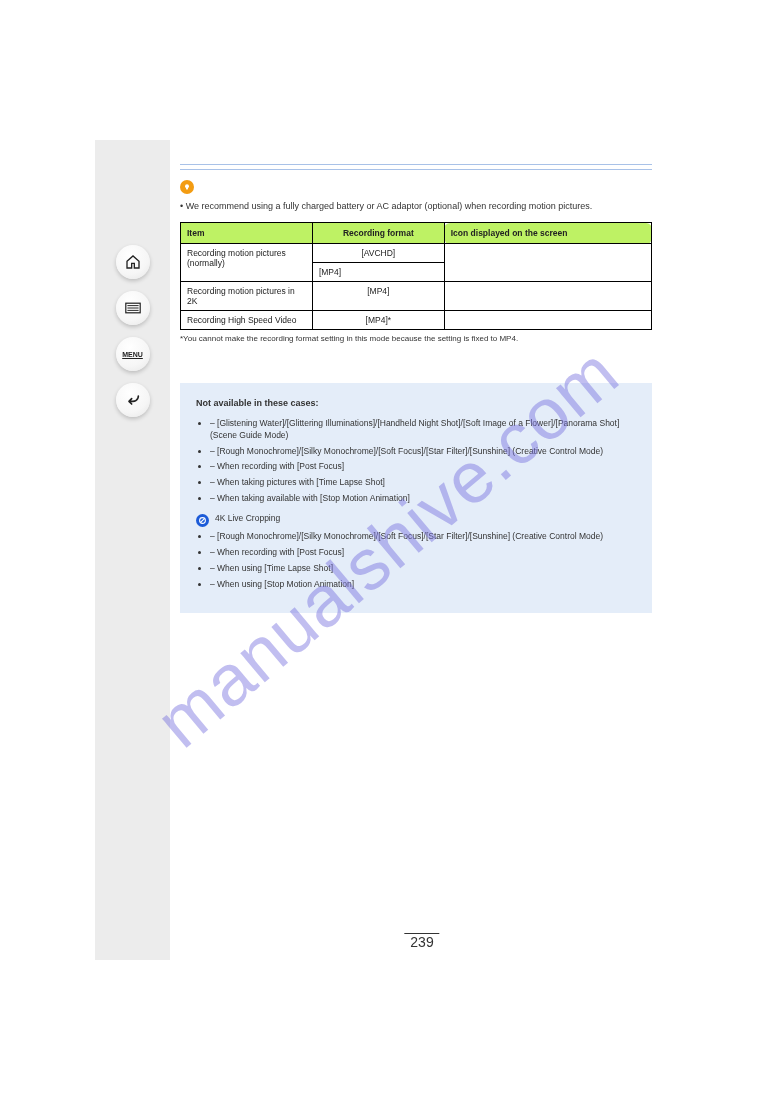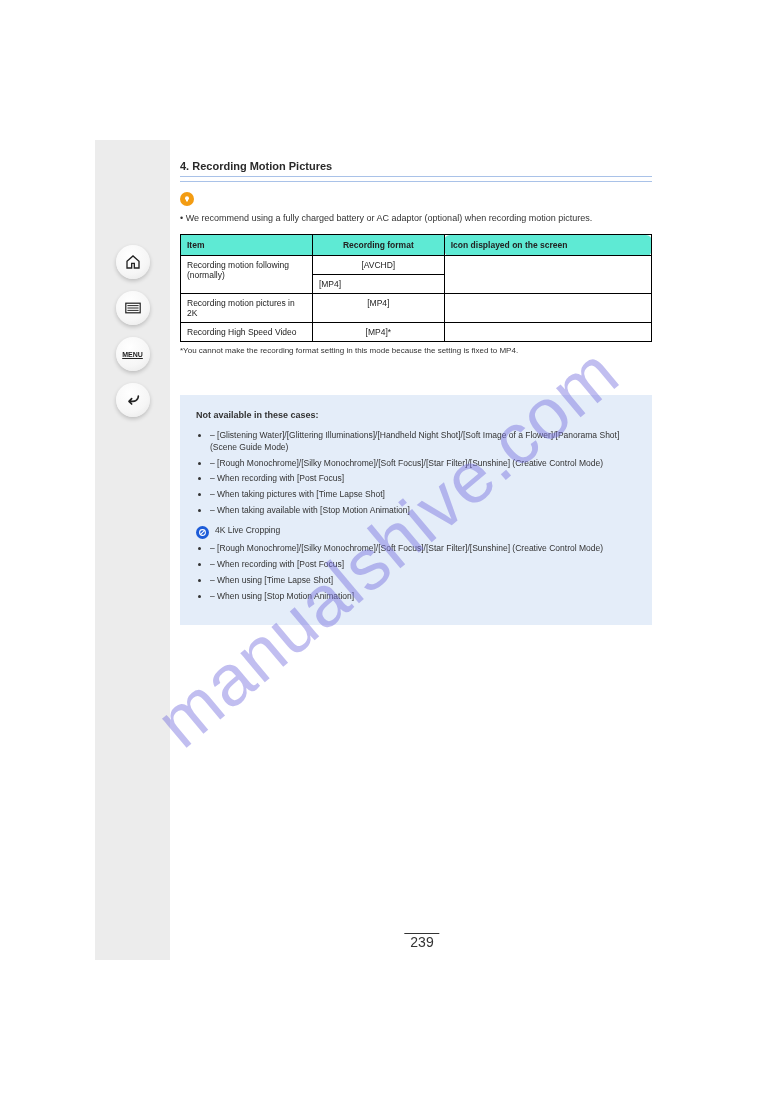--- a/index.html
+++ b/index.html
@@ -59,21 +59,21 @@
   }
   .tip-label { color: #f39c12; font-size: 10px; font-weight: bold; }
   .tip-text { font-size: 9px; color: #333; line-height: 1.35; margin-bottom: 10px; }
   table {
     width: 100%;
     border-collapse: collapse;
     font-size: 8.5px;
     color: #222;
   }
   table th {
-    background: #5eead4;
+    background: #bef264;
     font-weight: bold;
     text-align: left;
     padding: 5px 6px;
     border: 1px solid #000;
   }
   table td {
     padding: 4px 6px;
     border: 1px solid #000;
     vertical-align: top;
   }
@@ -145,21 +145,20 @@
     <span style="font-size:7px;font-weight:bold;text-decoration:underline;color:#222">MENU</span>
   </div>
   <div class="nav-btn">
     <svg width="16" height="14" viewBox="0 0 24 20">
       <path d="M20 4 C20 4 20 12 12 12 L6 12 M6 12 L10 8 M6 12 L10 16" fill="none" stroke="#222" stroke-width="2.5" stroke-linecap="round" stroke-linejoin="round"></path>
     </svg>
   </div>
 </div>
 
 <div class="content">
-  <div class="title">4. Recording Motion Pictures</div>
   <hr class="rule">
   <hr class="rule2">
 
   <div class="tip-row">
     <span class="tip-icon">
       <svg width="8" height="8" viewBox="0 0 10 10">
           <circle cx="5" cy="4" r="2.5" fill="#fff"></circle>
           <rect x="3.8" y="6" width="2.4" height="2" fill="#fff"></rect>
         </svg>
     </span>
@@ -170,21 +169,21 @@
   <table>
     <thead>
       <tr>
         <th>Item</th>
         <th>Recording format</th>
         <th>Icon displayed on the screen</th>
       </tr>
     </thead>
     <tbody>
       <tr>
-        <td rowspan="2">Recording motion following (normally)</td>
+        <td rowspan="2">Recording motion pictures (normally)</td>
         <td>[AVCHD]</td>
         <td rowspan="2"></td>
       </tr>
       <tr>
         <td>[MP4]</td>
       </tr>
       <tr>
         <td>Recording motion pictures in 2K</td>
         <td>[MP4]</td>
         <td></td>

